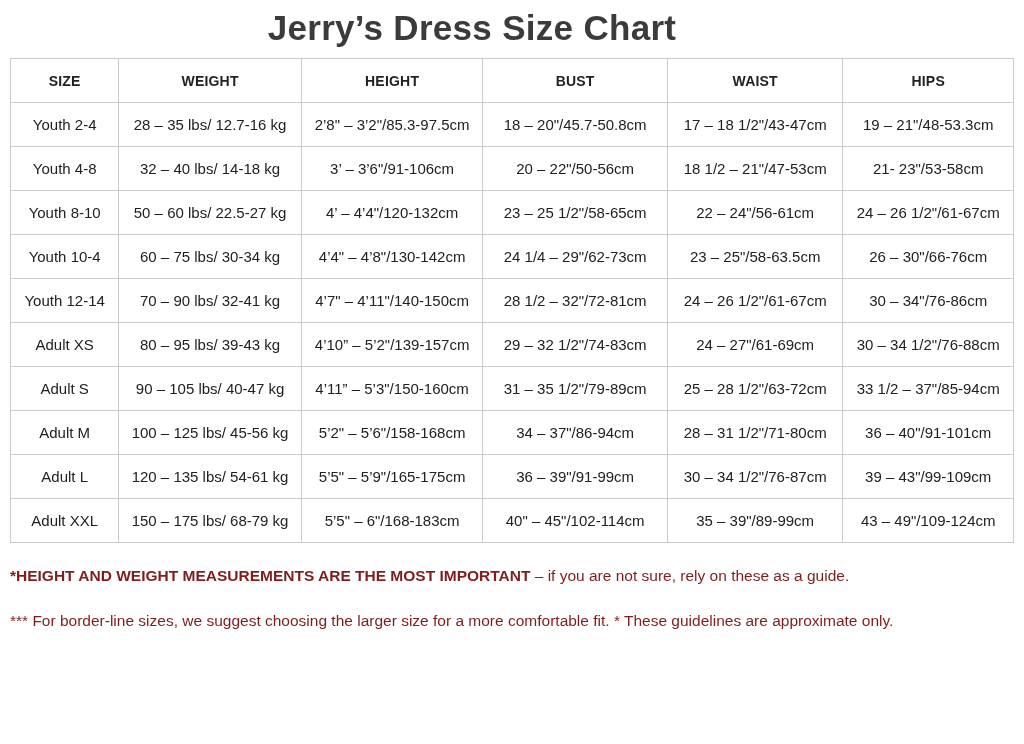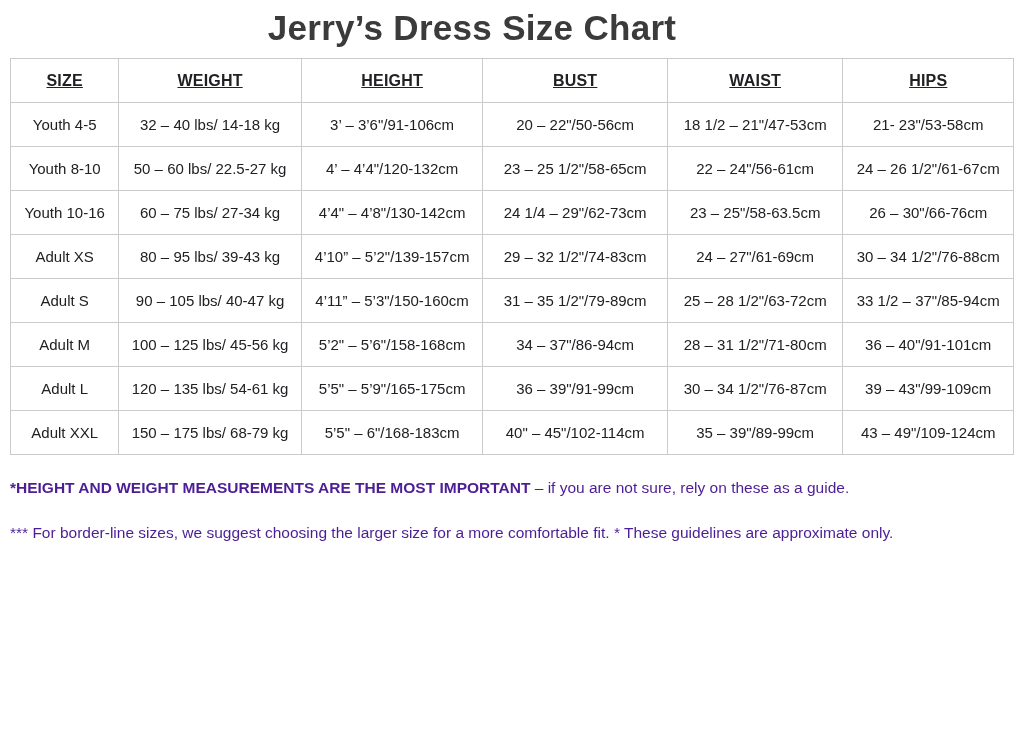--- a/index.html
+++ b/index.html
@@ -31,37 +31,36 @@
     text-align: center;
     vertical-align: middle;
     height: 44px;
     font-size: 15px;
     color: #202124;
     padding: 0 2px;
     white-space: nowrap;
     overflow: hidden;
   }
   table.size-chart th {
-    font-size: 16px;
+    font-size: 14px;
     font-weight: 700;
     letter-spacing: 0.2px;
-    text-decoration: underline;
   }
   col.c-size   { width: 10.8%; }
   col.c-weight { width: 18.2%; }
   col.c-height { width: 18.1%; }
   col.c-bust   { width: 18.4%; }
   col.c-waist  { width: 17.5%; }
   col.c-hips   { width: 17.0%; }
   .footnotes {
     margin: 24px 10px 0 10px;
   }
   .footnote {
     font-size: 15.5px;
-    color: #4c1d95;
+    color: #7f1d1d;
     margin-bottom: 27px;
   }
   .footnote b { font-weight: 700; }
 </style>
 </head>
 <body>
 
 <div class="page">
 
   <div class="title">Jerry’s Dress Size Chart</div>
@@ -80,42 +79,58 @@
           <th>SIZE</th>
           <th>WEIGHT</th>
           <th>HEIGHT</th>
           <th>BUST</th>
           <th>WAIST</th>
           <th>HIPS</th>
         </tr>
     </thead>
     <tbody id="table-body">
         <tr>
-          <td>Youth 4-5</td>
+          <td>Youth 2-4</td>
+          <td>28 – 35 lbs/ 12.7-16 kg</td>
+          <td>2’8" – 3’2"/85.3-97.5cm</td>
+          <td>18 – 20"/45.7-50.8cm</td>
+          <td>17 – 18 1/2"/43-47cm</td>
+          <td>19 – 21"/48-53.3cm</td>
+        </tr>
+        <tr>
+          <td>Youth 4-8</td>
           <td>32 – 40 lbs/ 14-18 kg</td>
           <td>3’ – 3’6"/91-106cm</td>
           <td>20 – 22"/50-56cm</td>
           <td>18 1/2 – 21"/47-53cm</td>
           <td>21- 23"/53-58cm</td>
         </tr>
         <tr>
           <td>Youth 8-10</td>
           <td>50 – 60 lbs/ 22.5-27 kg</td>
           <td>4’ – 4’4"/120-132cm</td>
           <td>23 – 25 1/2"/58-65cm</td>
           <td>22 – 24"/56-61cm</td>
           <td>24 – 26 1/2"/61-67cm</td>
         </tr>
         <tr>
-          <td>Youth 10-16</td>
-          <td>60 – 75 lbs/ 27-34 kg</td>
+          <td>Youth 10-4</td>
+          <td>60 – 75 lbs/ 30-34 kg</td>
           <td>4’4" – 4’8"/130-142cm</td>
           <td>24 1/4 – 29"/62-73cm</td>
           <td>23 – 25"/58-63.5cm</td>
           <td>26 – 30"/66-76cm</td>
+        </tr>
+        <tr>
+          <td>Youth 12-14</td>
+          <td>70 – 90 lbs/ 32-41 kg</td>
+          <td>4’7" – 4’11"/140-150cm</td>
+          <td>28 1/2 – 32"/72-81cm</td>
+          <td>24 – 26 1/2"/61-67cm</td>
+          <td>30 – 34"/76-86cm</td>
         </tr>
         <tr>
           <td>Adult XS</td>
           <td>80 – 95 lbs/ 39-43 kg</td>
           <td>4’10” – 5’2"/139-157cm</td>
           <td>29 – 32 1/2"/74-83cm</td>
           <td>24 – 27"/61-69cm</td>
           <td>30 – 34 1/2"/76-88cm</td>
         </tr>
         <tr>

